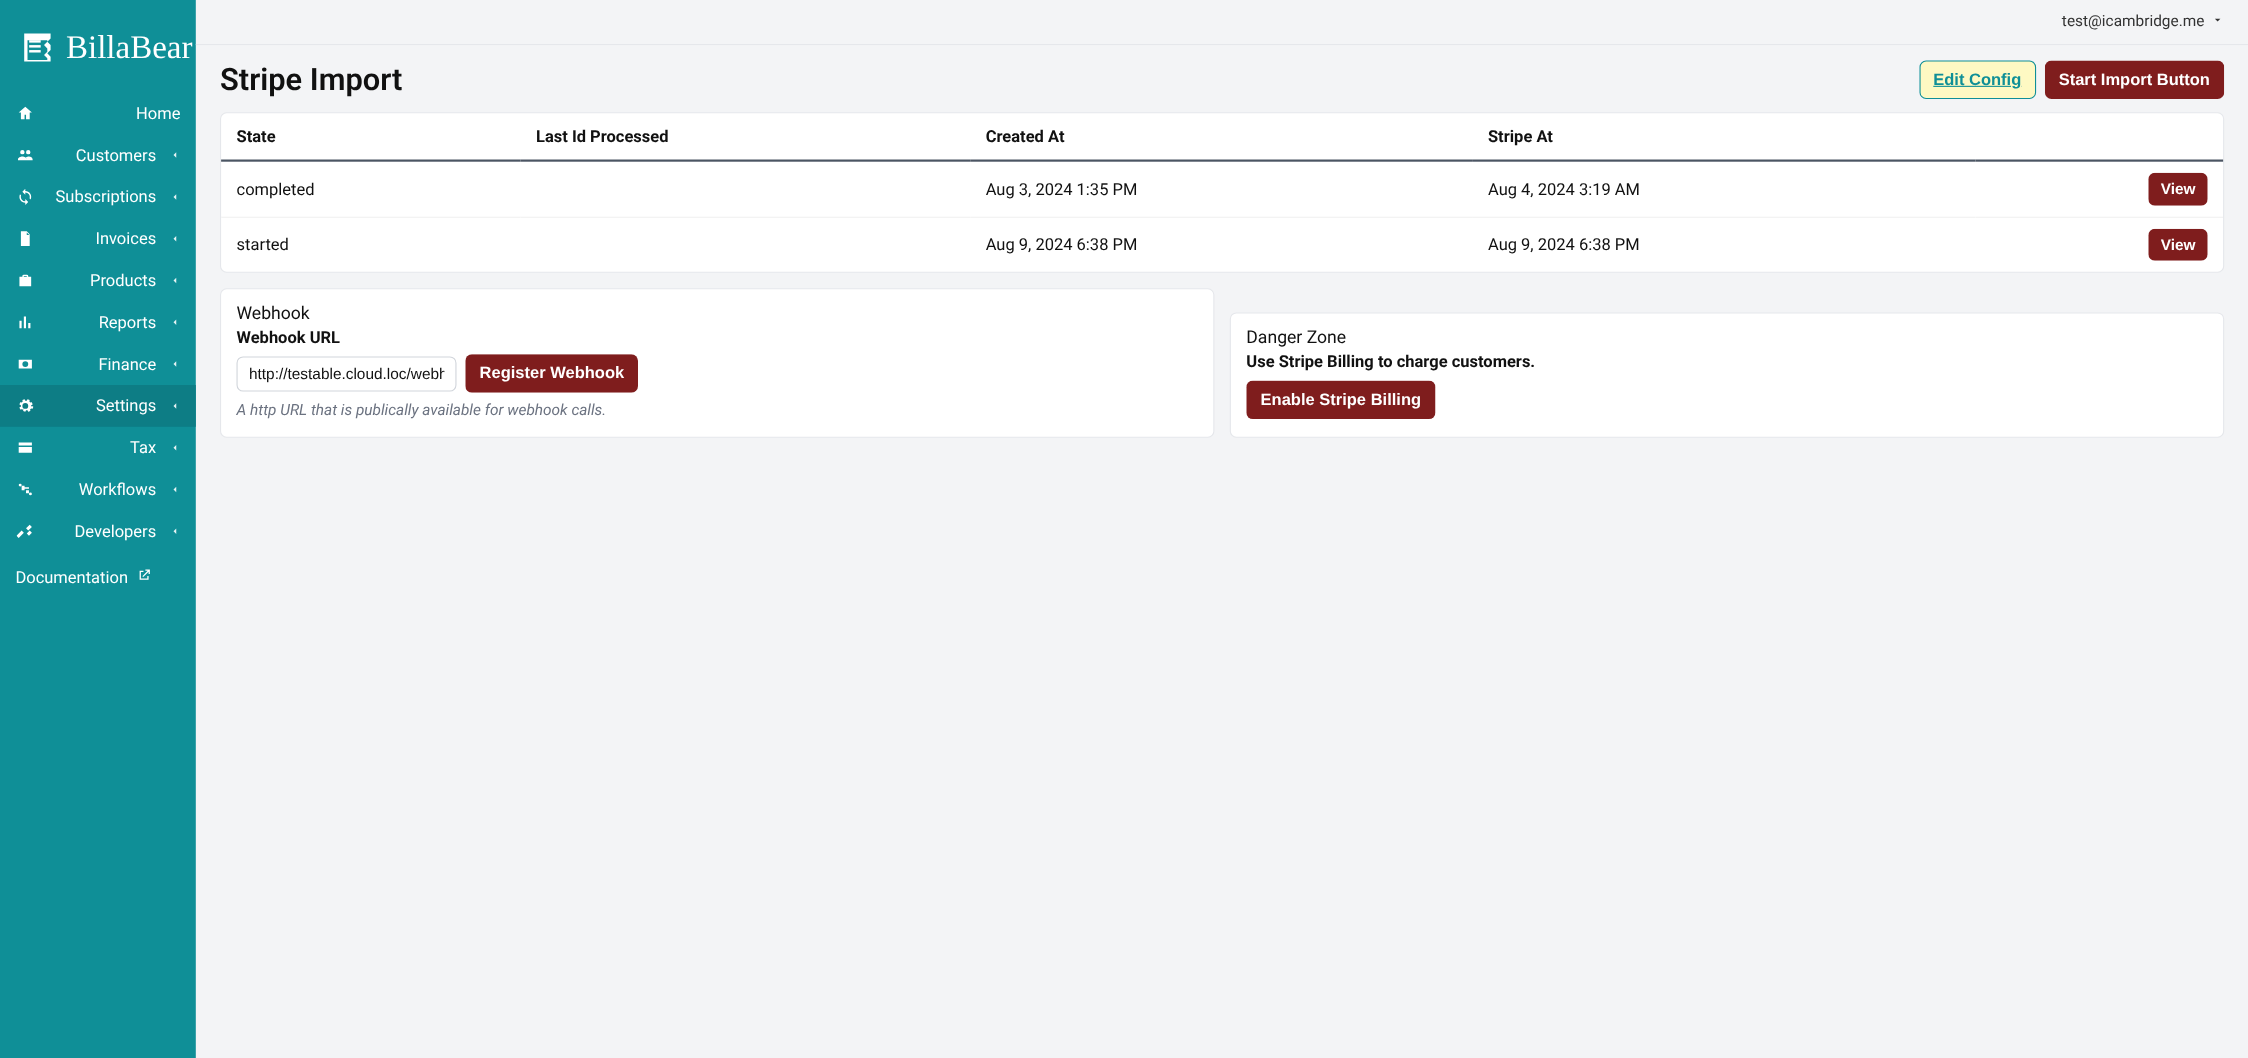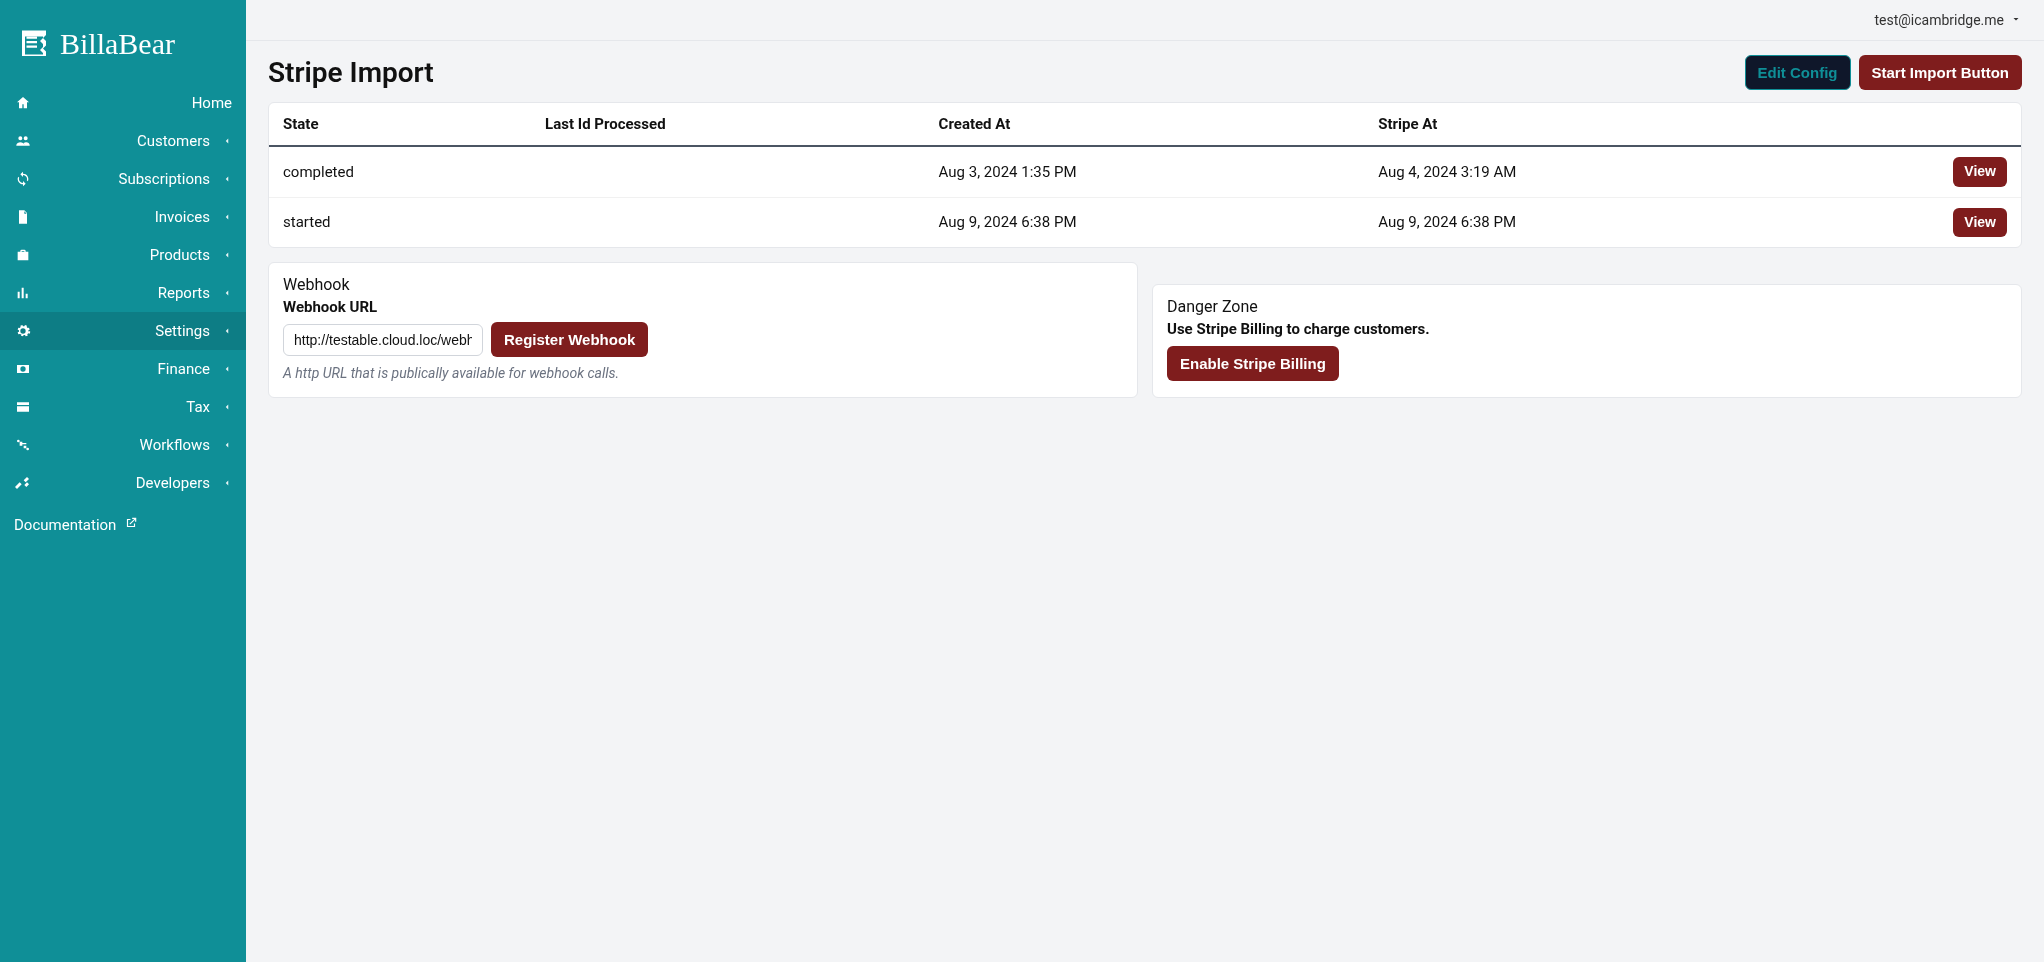--- a/index.html
+++ b/index.html
@@ -7,21 +7,21 @@
   body {
     font-family: -apple-system, BlinkMacSystemFont, "Segoe UI", Roboto, "Helvetica Neue", Arial, sans-serif;
     font-size: 15px;
     color: #111;
     background: #f3f4f6;
     display: flex;
     min-height: 100vh;
   }
   
   .sidebar {
-    width: 246px;
+    width: 178px;
     background: #0f8f97;
     color: #fff;
     flex-shrink: 0;
     display: flex;
     flex-direction: column;
     padding-top: 12px;
   }
   .brand {
     display: flex;
     align-items: center;
@@ -67,21 +67,21 @@
   .content { padding: 14px 22px 30px 22px; }
 
   .page-head { display:flex; align-items:center; justify-content:space-between; margin-bottom:12px; }
   .page-title { font-size:28px; font-weight:600; color:#111; }
   .head-actions { display:flex; gap:8px; }
   .btn {
     border-radius:6px; padding:6px 12px; font-size:15px; font-weight:600;
     cursor:pointer; border:1px solid transparent; line-height:1.4;
   }
   .btn-outline {
-    background:#0f172a; color:#0f8f97; border-color:#0f8f97;
+    background:#fef9c3; color:#0f8f97; border-color:#0f8f97;text-decoration:underline;
   }
   .btn-primary { background:#7f1d1d; color:#fff; }
   .btn-sm { padding:4px 10px; font-size:14px; }
 
   
   .card {
     background:#fff; border:1px solid #e5e7eb; border-radius:6px;
     margin-bottom:14px;
   }
   table { width:100%; border-collapse:collapse; }
@@ -180,38 +180,38 @@
         <span class="icon-slot">
           <svg viewBox="0 0 24 24">
             <path d="M4 20h3V10H4v10zm6 0h3V4h-3v16zm6 0h3v-7h-3v7z"></path>
           </svg>
         </span>
         <span class="label">Reports</span>
         <span class="chev"><svg viewBox="0 0 24 24">
             <path d="M15 6l-6 6 6 6z"></path>
           </svg></span>
       </li>
+      <li class="nav-item">
+        <span class="icon-slot">
+          <svg viewBox="0 0 24 24">
+            <path d="M3 6h18v12H3V6zm9 2a4 4 0 100 8 4 4 0 000-8z"></path>
+          </svg>
+        </span>
+        <span class="label">Finance</span>
+        <span class="chev"><svg viewBox="0 0 24 24">
+            <path d="M15 6l-6 6 6 6z"></path>
+          </svg></span>
+      </li>
       <li class="nav-item active">
         <span class="icon-slot">
           <svg viewBox="0 0 24 24">
             <path d="M12 8a4 4 0 100 8 4 4 0 000-8zm9 4l2 1-1 3-2-.5a8 8 0 01-1.5 1.5l.5 2-3 1-1-2a8 8 0 01-2 0l-1 2-3-1 .5-2A8 8 0 017 16.5L5 17l-1-3 2-1a8 8 0 010-2l-2-1 1-3 2 .5A8 8 0 018.5 6L8 4l3-1 1 2a8 8 0 012 0l1-2 3 1-.5 2A8 8 0 0119 7.5l2-.5 1 3-2 1a8 8 0 010 2z"></path>
           </svg>
         </span>
         <span class="label">Settings</span>
-        <span class="chev"><svg viewBox="0 0 24 24">
-            <path d="M15 6l-6 6 6 6z"></path>
-          </svg></span>
-      </li>
-      <li class="nav-item">
-        <span class="icon-slot">
-          <svg viewBox="0 0 24 24">
-            <path d="M3 6h18v12H3V6zm9 2a4 4 0 100 8 4 4 0 000-8z"></path>
-          </svg>
-        </span>
-        <span class="label">Finance</span>
         <span class="chev"><svg viewBox="0 0 24 24">
             <path d="M15 6l-6 6 6 6z"></path>
           </svg></span>
       </li>
       <li class="nav-item">
         <span class="icon-slot">
           <svg viewBox="0 0 24 24">
             <path d="M3 5h18v4H3V5zm0 6h18v8H3v-8z"></path>
           </svg>
         </span>

